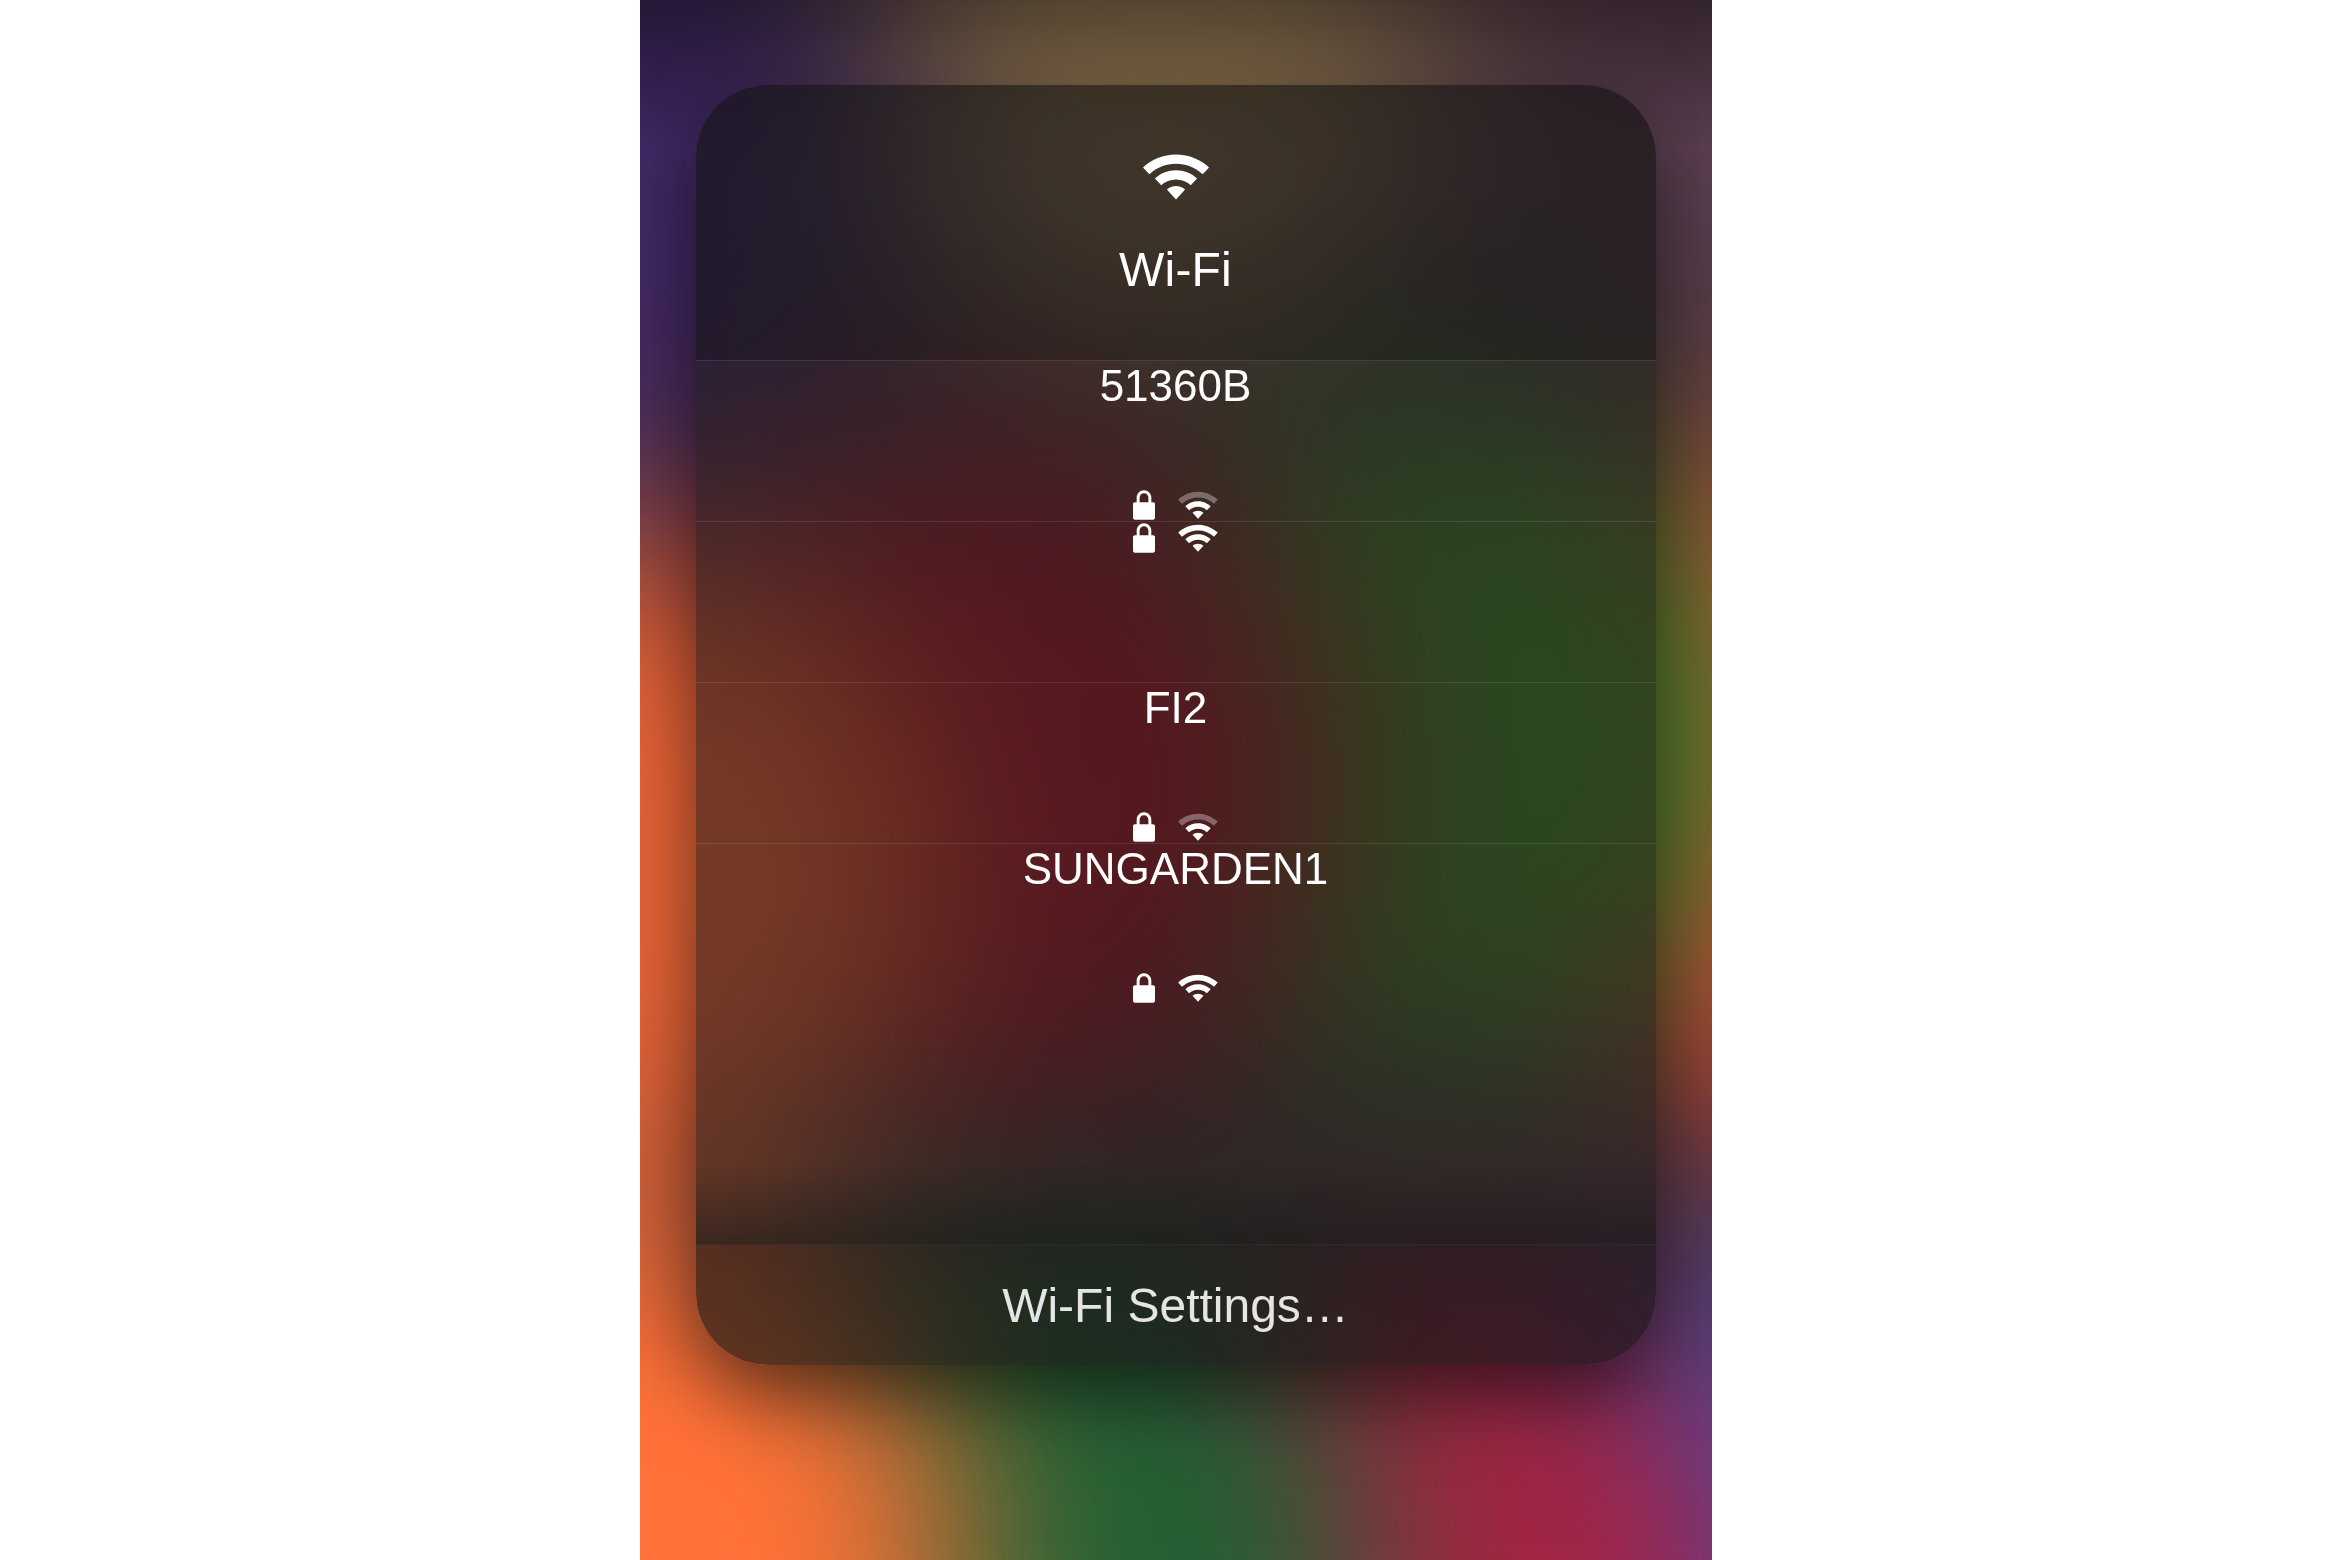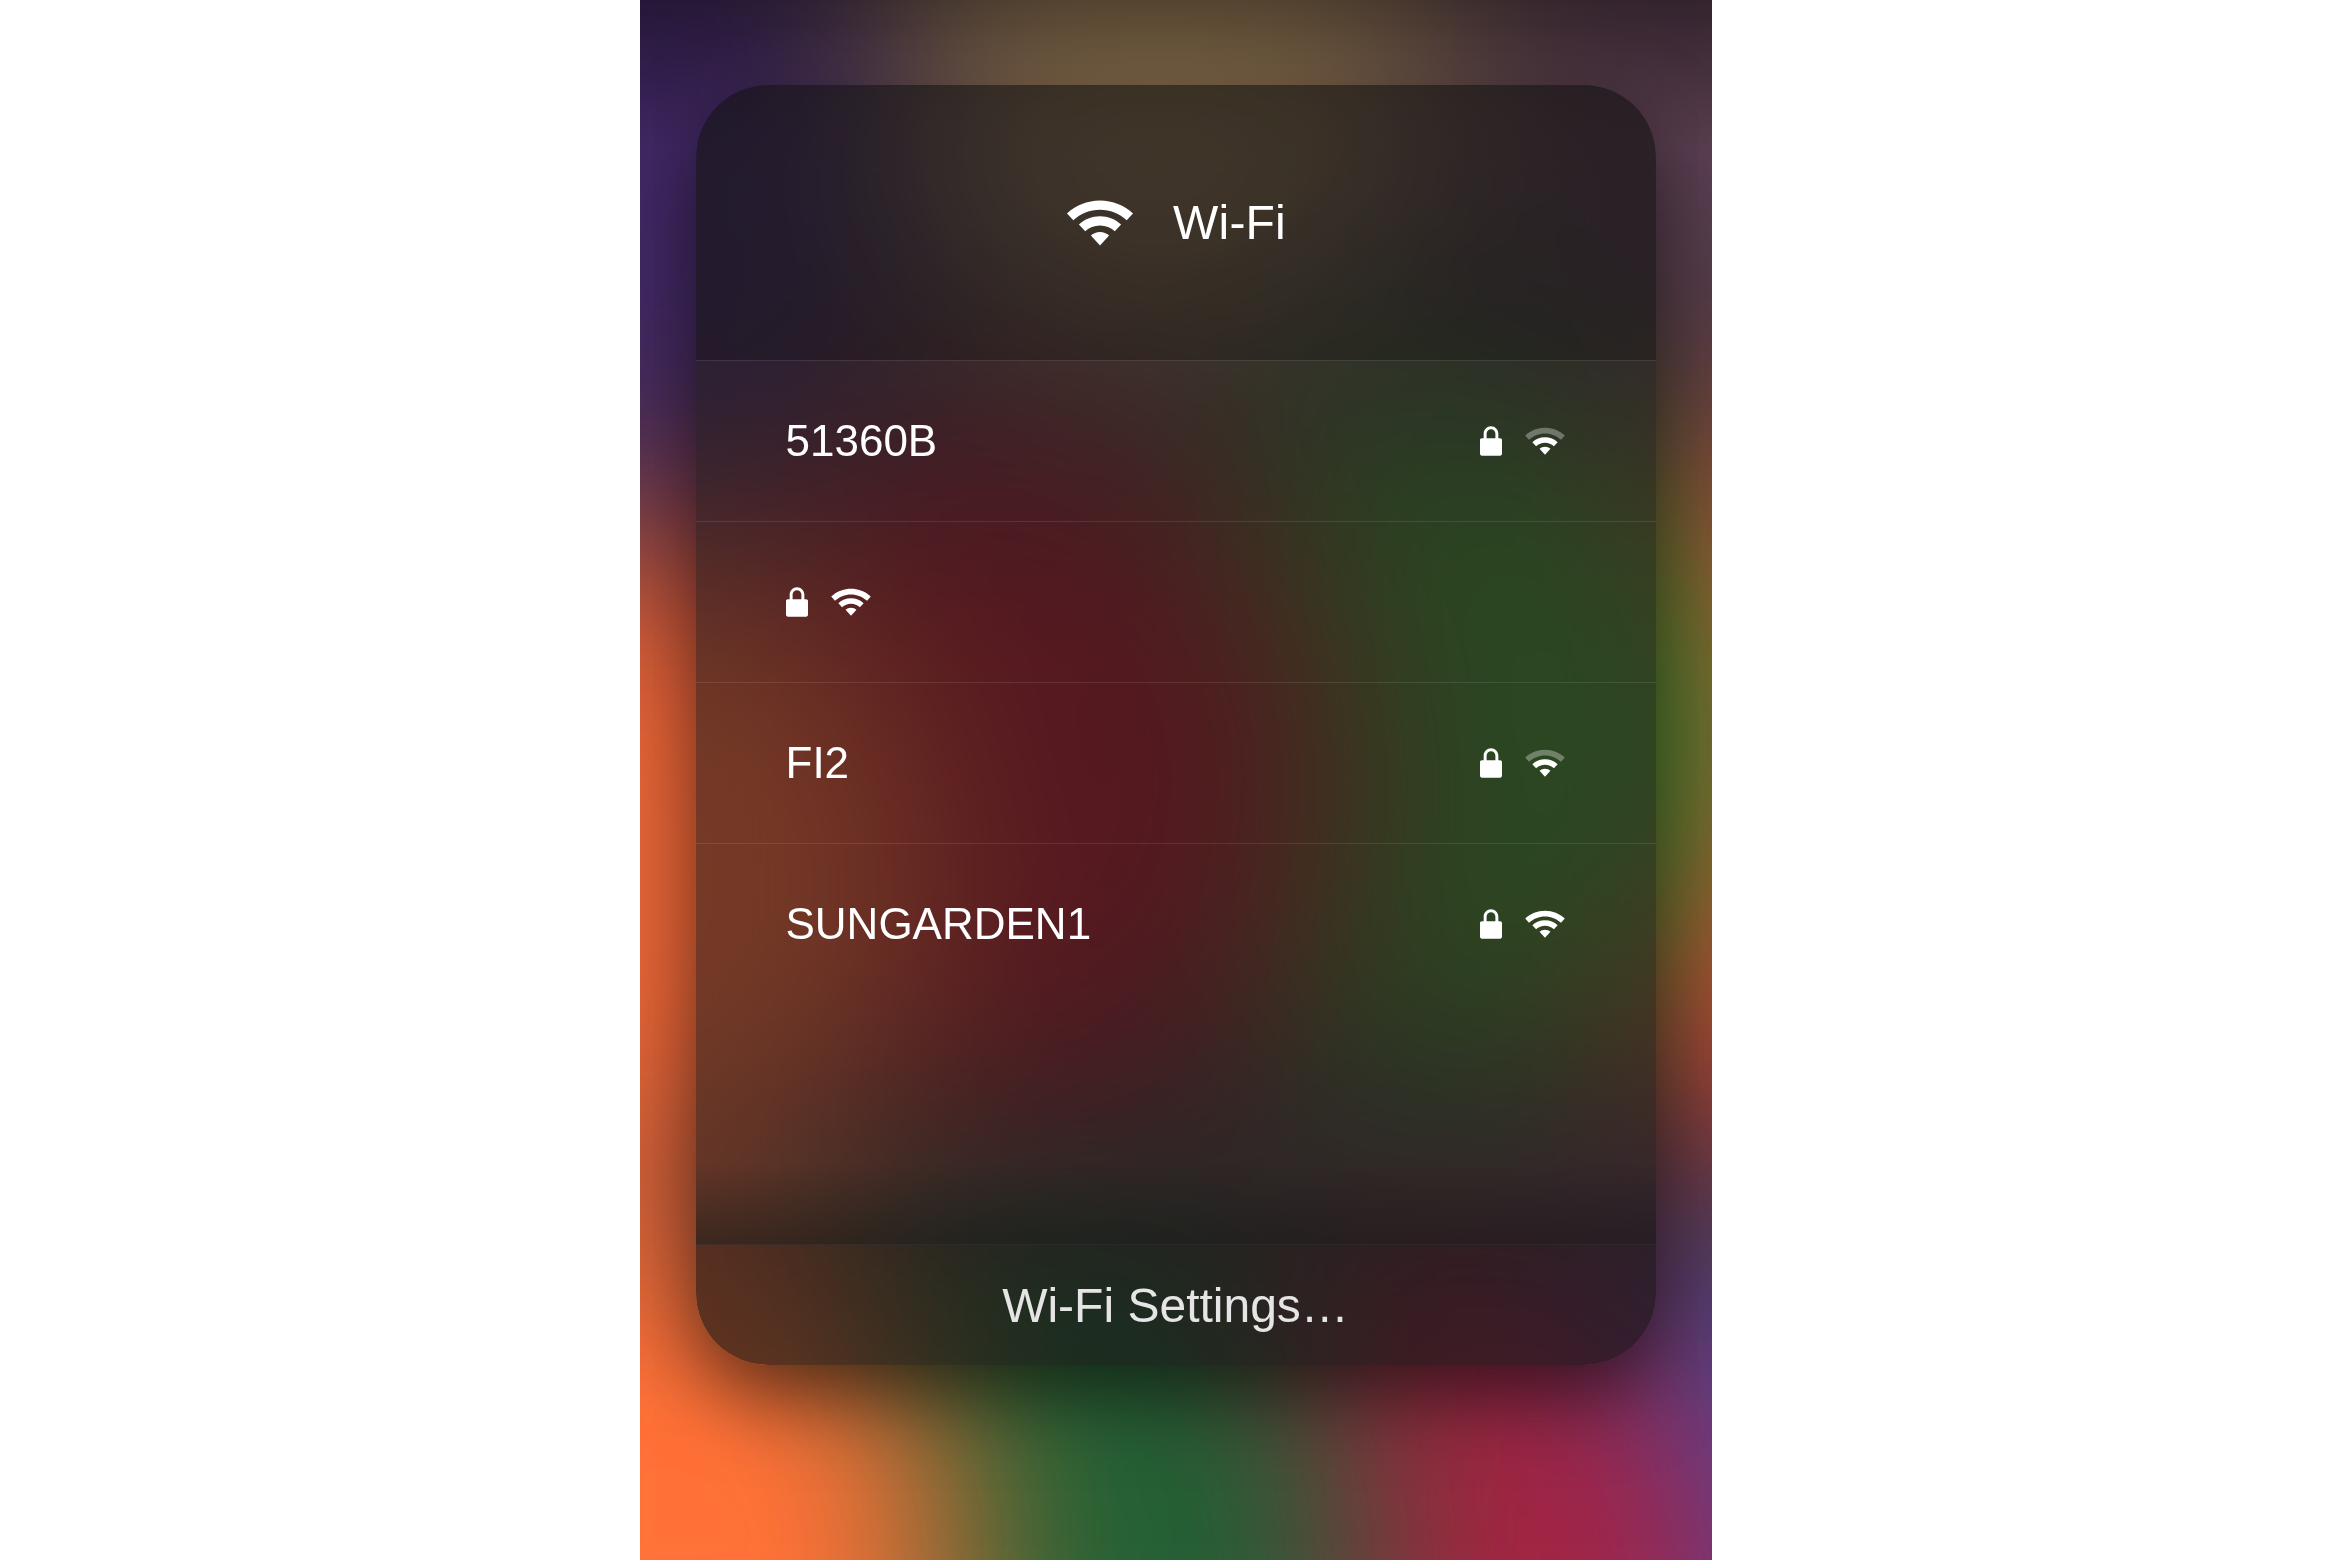--- a/index.html
+++ b/index.html
@@ -70,20 +70,21 @@
     background:rgba(25,25,25,.55);
     backdrop-filter:blur(40px);
     -webkit-backdrop-filter:blur(40px);
     z-index:0;
   }
   .panel > *{ position:relative; z-index:1; }
 
   .header{
     height:275px;
     display:flex;
+    flex-direction:column;
     align-items:center;
     justify-content:center;
     gap:38px;
     border-bottom:1px solid rgba(255,255,255,.12);
     background:rgba(0,0,0,.18);
   }
   .header .title{
     font-size:48px;
     font-weight:500;
     letter-spacing:.2px;
@@ -96,20 +97,21 @@
     flex-direction:column;
   }
   .row{
     height:160px;
     padding:0 90px 0 90px;
     display:flex;
     align-items:center;
     justify-content:space-between;
     border-bottom:1px solid rgba(255,255,255,.10);
     cursor:pointer;
+    flex-direction:column;
   }
   .row:last-child{ border-bottom:none; }
   .row .name{
     font-size:44px;
     font-weight:400;
     color:#fff;
     white-space:nowrap;
     overflow:hidden;
     text-overflow:ellipsis;
     max-width:640px;

